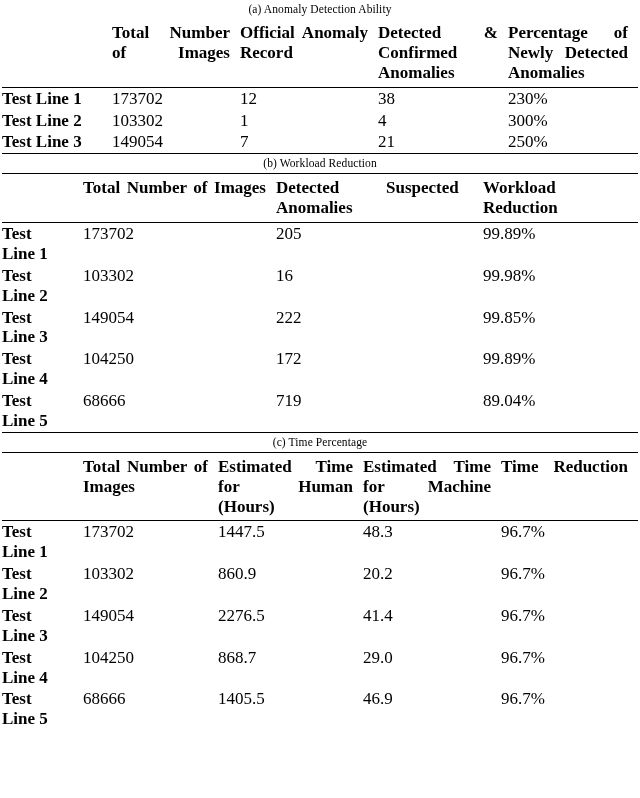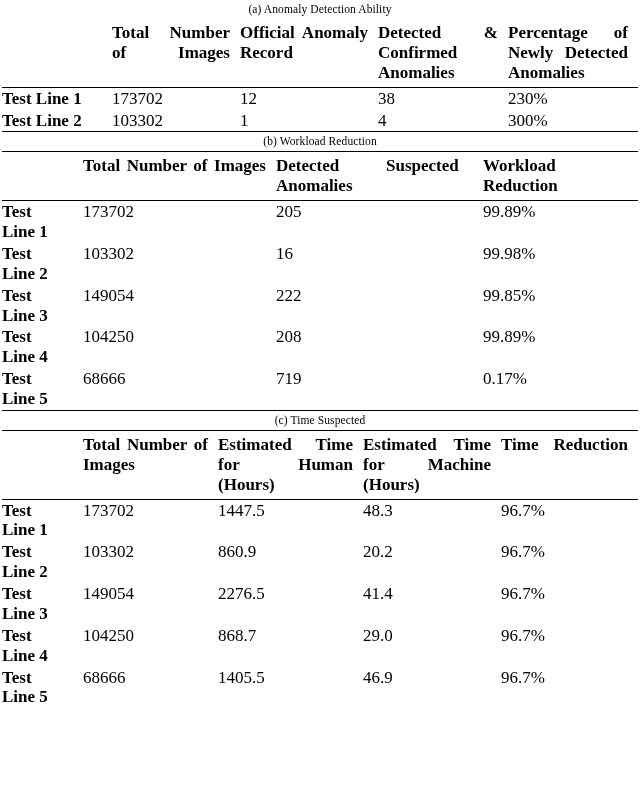--- a/index.html
+++ b/index.html
@@ -97,20 +97,27 @@
         <td>38</td>
         <td>230%</td>
       </tr>
       <tr class="row">
         <td class="rowlabel">Test Line 2</td>
         <td>103302</td>
         <td>1</td>
         <td>4</td>
         <td>300%</td>
       </tr>
+      <tr class="row">
+        <td class="rowlabel">Test Line 3</td>
+        <td>149054</td>
+        <td>7</td>
+        <td>21</td>
+        <td>250%</td>
+      </tr>
       <tr class="rule-thick">
         <td colspan="5" style="height:0"></td>
       </tr>
     </tbody>
   </table>
   </div>
 
   <div class="caption">(b) Workload Reduction</div>
   <div class="tbl-wrap">
   <table>
@@ -149,39 +156,39 @@
       <tr class="row">
         <td class="rowlabel">Test<br>Line 3</td>
         <td>149054</td>
         <td>222</td>
         <td></td>
         <td>99.85%</td>
       </tr>
       <tr class="row">
         <td class="rowlabel">Test<br>Line 4</td>
         <td>104250</td>
-        <td>208</td>
+        <td>172</td>
         <td></td>
         <td>99.89%</td>
       </tr>
       <tr class="row">
         <td class="rowlabel">Test<br>Line 5</td>
         <td>68666</td>
         <td>719</td>
         <td></td>
-        <td>0.17%</td>
+        <td>89.04%</td>
       </tr>
       <tr class="rule-thick">
         <td colspan="5" style="height:0"></td>
       </tr>
     </tbody>
   </table>
   </div>
 
-  <div class="caption">(c) Time Suspected</div>
+  <div class="caption">(c) Time Percentage</div>
   <div class="tbl-wrap">
   <table>
     <colgroup>
       <col style="width:81px">
       <col style="width:135px">
       <col style="width:145px">
       <col style="width:138px">
       <col style="width:137px">
     </colgroup>
     <tbody>

